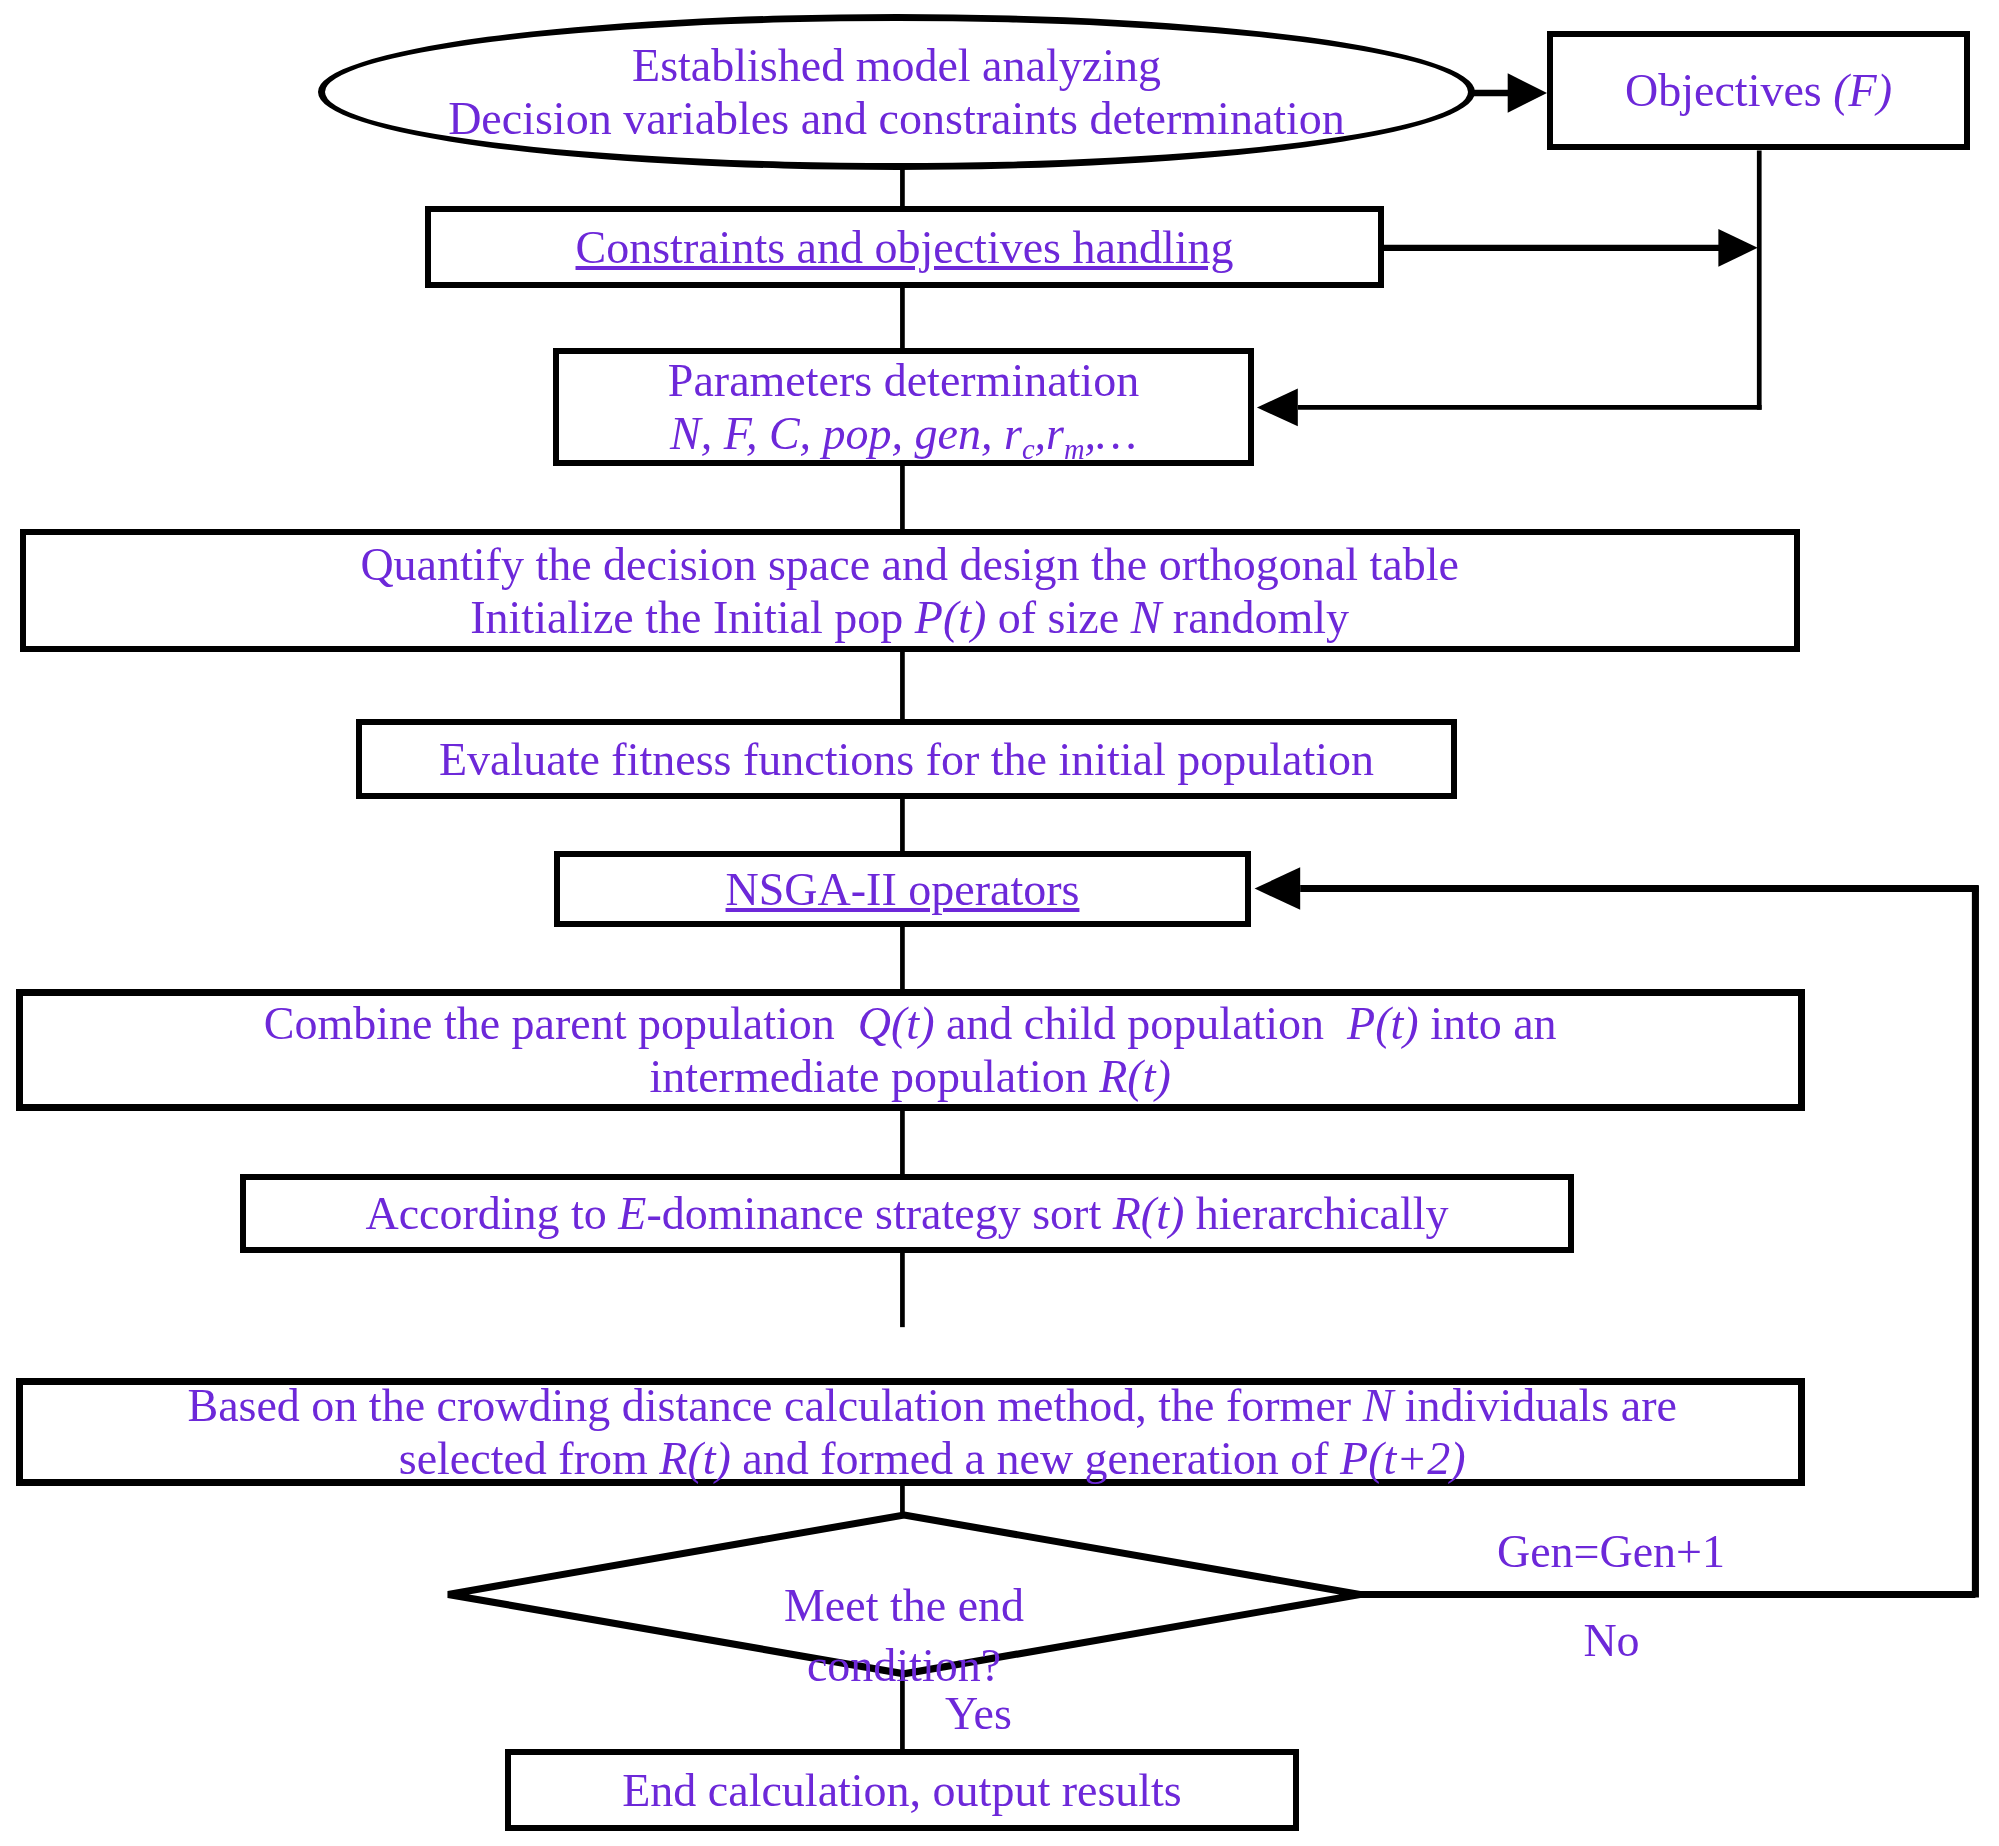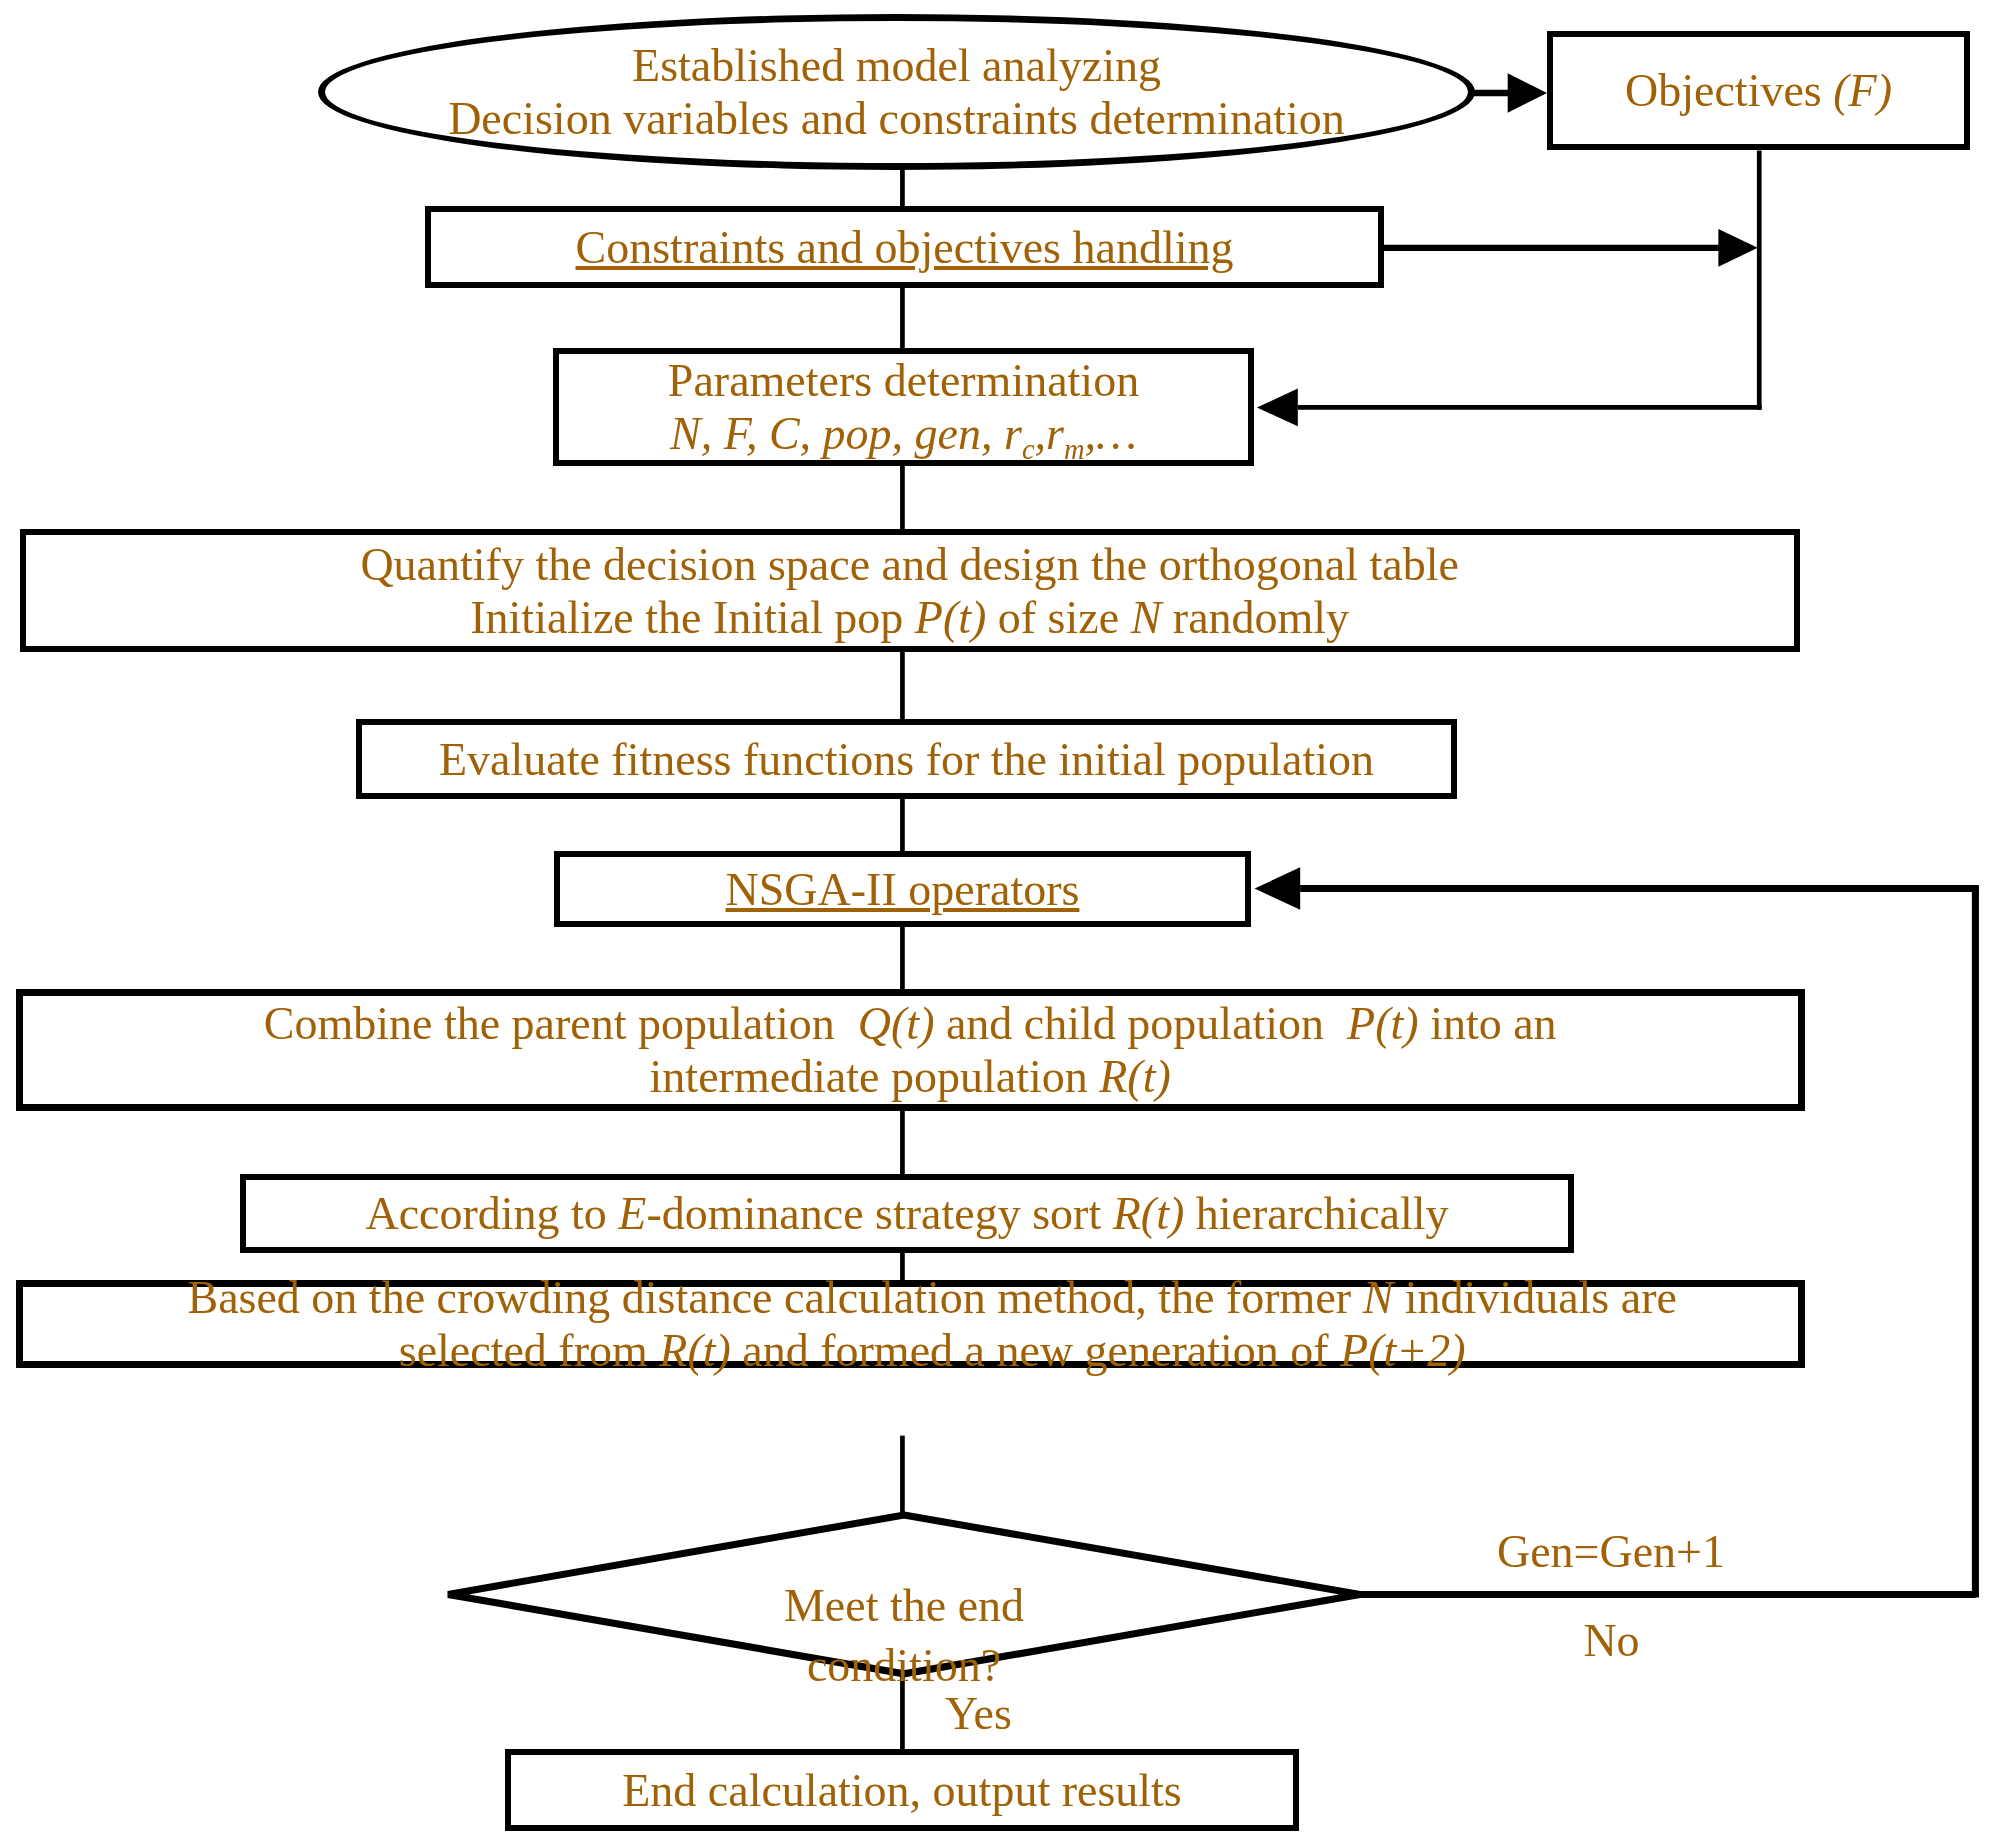--- a/index.html
+++ b/index.html
@@ -1,21 +1,21 @@
 <!DOCTYPE html>
 <html style="font-size:12.6px"><head>
 <meta charset="utf-8">
 <style>
   html, body { margin: 0; padding: 0; background: #ffffff; }
   .canvas {
     position: relative;
     width: 1999px;
     height: 1847px;
     background: #ffffff;
-    color: #a16207;
+    color: #6d28d9;
     font-family: "Liberation Serif", serif;
     font-size: 46px;
     overflow: hidden;
   }
   svg.connectors {
     position: absolute;
     left: 0; top: 0;
     width: 1999px; height: 1847px;
   }
   .node {
@@ -126,21 +126,21 @@
 
   <div class="node thick" style="left:15.7px; top:989px; width:1789px; height:122px;">
     <div class="line">Combine the parent population  <i>Q(t)</i> and child population  <i>P(t)</i> into an</div>
     <div class="line">intermediate population <i>R(t)</i></div>
   </div>
 
   <div class="node" style="left:240px; top:1174px; width:1334px; height:79px;">
     <div class="line">According to <i>E</i>-dominance strategy sort <i>R(t)</i> hierarchically</div>
   </div>
 
-  <div class="node thick" style="left:15.7px; top:1280px; width:1789px; height:88px;padding-left:44px;">
+  <div class="node thick" style="left:15.7px; top:1378px; width:1789px; height:108px;padding-left:44px;">
     <div class="line">Based on the crowding distance calculation method, the former <i>N</i> individuals are</div>
     <div class="line">selected from <i>R(t)</i> and formed a new generation of <i>P(t+2)</i></div>
   </div>
 
   <div class="floating" style="left:668px; top:1539px; width:472px;">
     <div class="line">Meet the end</div>
     <div class="line">condition?</div>
   </div>
 
   <div class="node" style="left:505px; top:1749px; width:794px; height:82px;">

